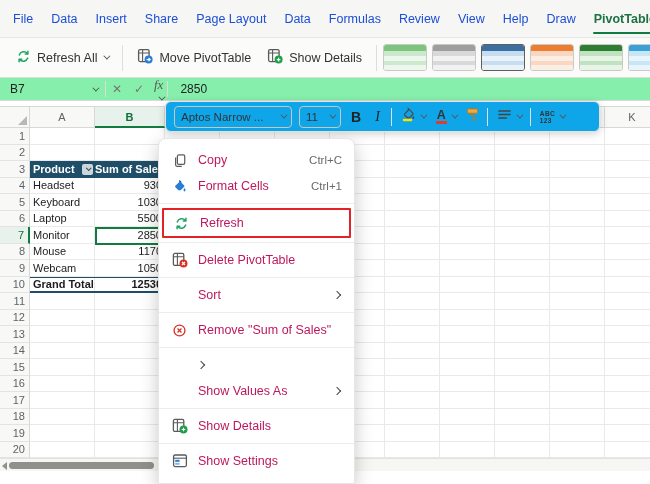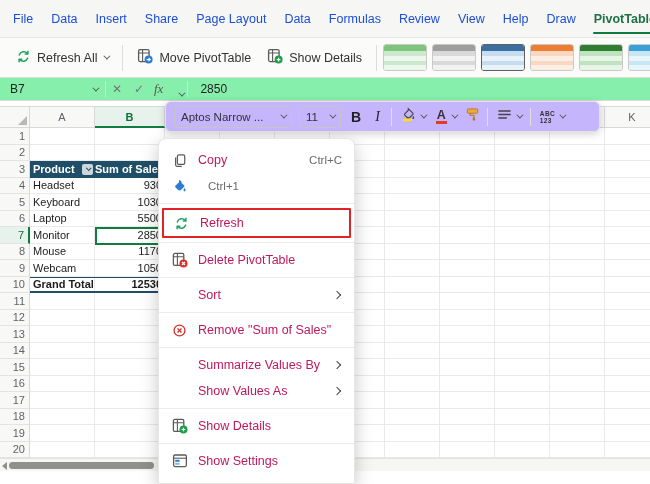--- a/index.html
+++ b/index.html
@@ -36,21 +36,21 @@
   .swatch .sw-r { height:4.75px; }
 
   
   #formula-row { position:absolute; left:0; top:78px; width:650px; height:23px;
     background:#86efac; border-bottom:1px solid #d9d9d7; display:flex; align-items:center; }
   #name-box { width:105px; height:100%; display:flex; align-items:center;
     padding:0 8px 0 10px; font-size:12px; color:#222; }
   #name-box .chev { margin-left:auto; }
   .fb-sep { width:1px; height:16px; background:#dcdcda; }
   .fb-btn { width:22px; text-align:center; font-size:12px; color:#767674; }
-  #fx-btn { display:flex; align-items:flex-end; gap:15px; padding:0 4px; }
+  #fx-btn { display:flex; align-items:flex-end; gap:3px; padding:0 4px;flex-direction:column; }
   #fx-btn i { font-family:"Liberation Serif","DejaVu Serif",serif; font-style:italic;
     font-size:13px; color:#5a5a58; }
   #formula-value { font-size:12px; color:#222; padding-left:12px; }
 
   
   #grid { position:absolute; left:0; top:101px; width:650px; height:383px; background:#fff; }
   #col-headers { position:absolute; left:0; top:5px; height:22px; width:660px; display:flex; }
   .colh { height:22px; border-right:1px solid #d8d8d6; border-top:1px solid #d8d8d6;
     border-bottom:1px solid #d8d8d6; background:#f8f8f7; color:#5f6368; font-size:11px;
     display:flex; align-items:center; justify-content:center; flex:0 0 auto; }
@@ -93,21 +93,21 @@
   #hscroll { position:absolute; left:0; top:458px; width:650px; height:13px;
     background:#f6f6f4; border-top:1px solid #e2e2e0; }
   #hscroll-left { position:absolute; left:2px; top:3px; width:0; height:0;
     border-top:4px solid transparent; border-bottom:4px solid transparent;
     border-right:5px solid #8f8f8d; }
   #hscroll-thumb { position:absolute; left:9px; top:3px; width:145px; height:7px;
     background:#8f8f8d; border-radius:4px; }
 
   
   #mini-toolbar { position:absolute; left:165px; top:101px; width:435px; height:31px;
-    background:#c4b5fd; border:1px solid #e3e3e1; border-radius:6px;
+    background:#0ea5e9; border:1px solid #e3e3e1; border-radius:6px;
     box-shadow:0 2px 8px rgba(0,0,0,.18); display:flex; align-items:center;
     padding:0 8px; gap:7px; z-index:30; }
   .mt-sep { width:1px; height:18px; background:#e0e0de; }
   #font-name-box { width:118px; height:22px; border:1px solid #c6c6c4; border-radius:4px;
     display:flex; align-items:center; padding:0 6px; font-size:11.5px; color:#333;
     white-space:nowrap; overflow:hidden; }
   #font-name-box .chev { margin-left:auto; }
   #font-size-box { width:42px; height:22px; border:1px solid #c6c6c4; border-radius:4px;
     display:flex; align-items:center; padding:0 6px; font-size:11.5px; color:#333; }
   #font-size-box .chev { margin-left:auto; }
@@ -447,20 +447,21 @@
         <span class="mi-short">Ctrl+C</span>
       </div>
       <div class="mi">
         <span class="mi-ic">
           <svg width="15" height="15" viewBox="0 0 16 16">
             <path d="M7.8 1.6 13 6.8a1 1 0 0 1 0 1.4l-3.2 3.2a2.5 2.5 0 0 1-3.5 0L3.6 8.7a1 1 0 0 1 0-1.4l4.2-4.2z" fill="#2b7cd3"></path>
             <path d="M13.2 9.6s1.3 1.6 1.3 2.5a1.1 1.1 0 0 1-2.2 0c0-.9.9-2.5.9-2.5z" fill="#2b7cd3"></path>
             <path d="M7.8 1.6 9.9 3.7" stroke="#1b5fa8" stroke-width="1.2"></path>
           </svg>
         </span>
+        <span class="mi-label">Format Cells</span>
         <span class="mi-short">Ctrl+1</span>
       </div>
       <div class="mi-sep"></div>
       <div class="mi hl">
         <span class="mi-ic">
           <svg width="15" height="15" viewBox="0 0 16 16" fill="none" stroke="#21a366" stroke-width="1.6" stroke-linecap="round" stroke-linejoin="round">
             <path d="M3.5 6.3a5 5 0 0 1 8.6-1.6"></path>
             <path d="M12.7 2.4v2.8h-2.8"></path>
             <path d="M12.5 9.7a5 5 0 0 1-8.6 1.6"></path>
             <path d="M3.3 13.6v-2.8h2.8"></path>
@@ -492,21 +493,20 @@
           <svg width="15" height="15" viewBox="0 0 16 16">
             <circle cx="8" cy="8" r="5.8" fill="none" stroke="#d93025" stroke-width="1.4"></circle>
             <path d="M5.9 5.9l4.2 4.2M10.1 5.9l-4.2 4.2" stroke="#d93025" stroke-width="1.4"></path>
           </svg>
         </span>
         <span class="mi-label">Remove "Sum of Sales"</span>
       </div>
       <div class="mi-sep"></div>
       <div class="mi">
         <span class="mi-ic empty"></span>
-        <span class="mi-label">Summarize Values By</span>
         <span class="chev-r"></span>
       </div>
       <div class="mi">
         <span class="mi-ic empty"></span>
         <span class="mi-label">Show Values As</span>
         <span class="chev-r"></span>
       </div>
       <div class="mi-sep"></div>
       <div class="mi">
         <span class="mi-ic">

